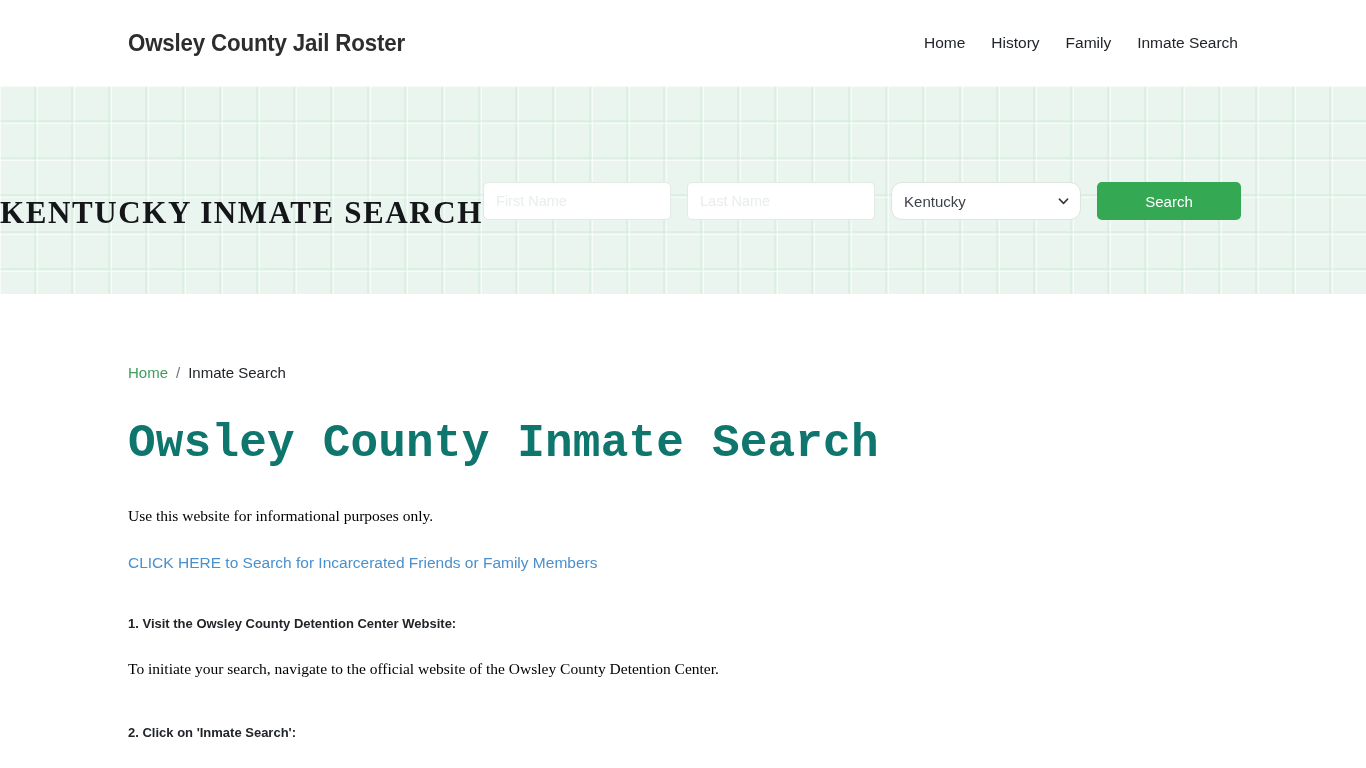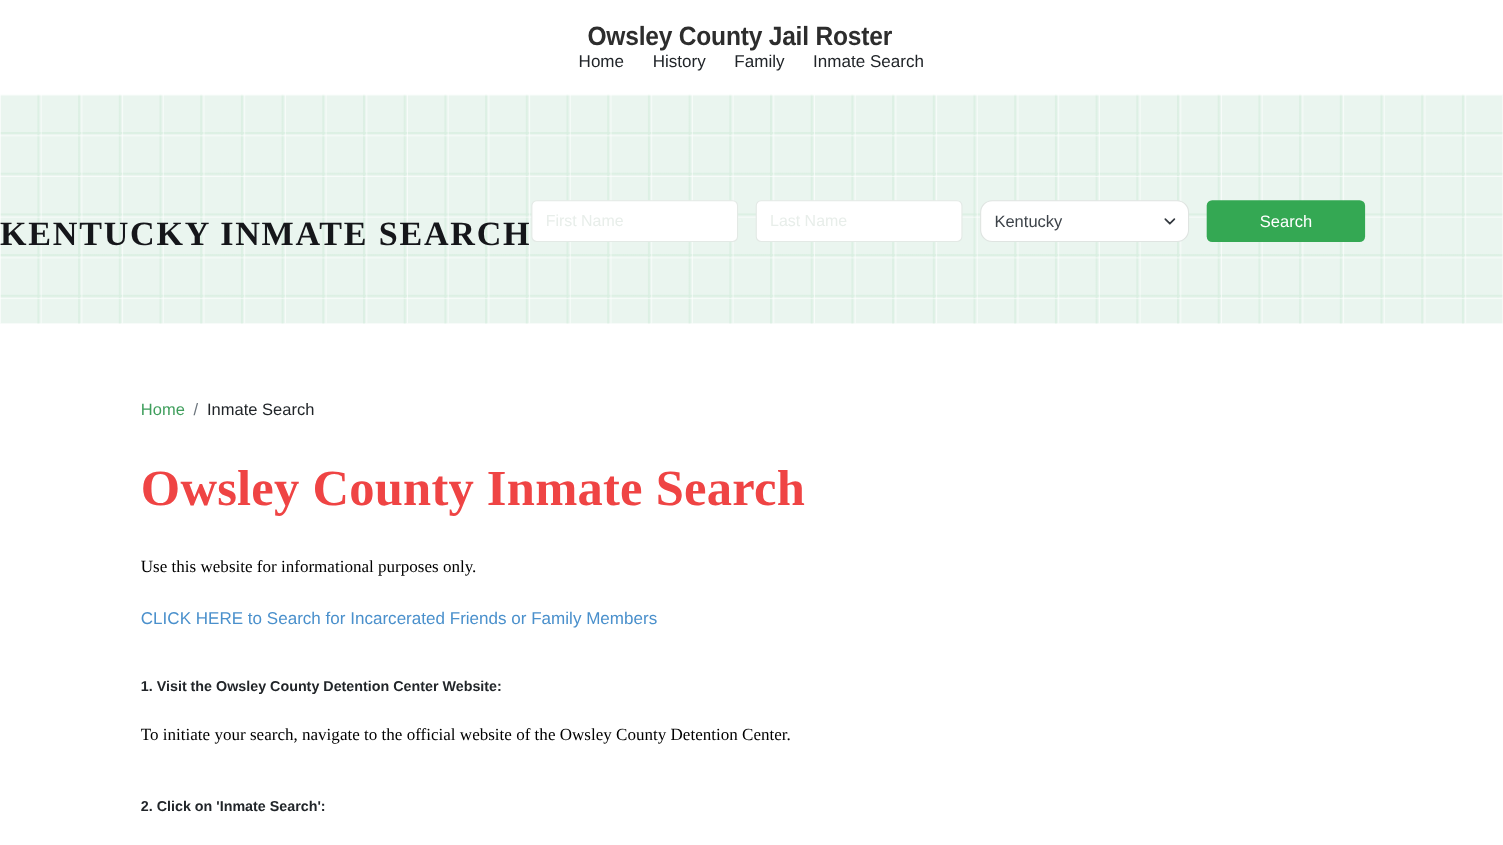--- a/index.html
+++ b/index.html
@@ -20,21 +20,20 @@
     display: flex;
     align-items: center;
     position: relative;
   }
   .header-inner {
     width: 1110px;
     margin: 0 auto;
     display: flex;
     align-items: center;
     justify-content: space-between;
-    flex-direction: column;
   }
   .brand {
     font-family: "Liberation Sans", sans-serif;
     font-size: 24px;
     font-weight: 700;
     color: #2d2d2d;
     letter-spacing: -0.2px;
     text-decoration: none;
     transform: scaleX(0.93);
     transform-origin: left center;
@@ -149,24 +148,24 @@
   }
   .breadcrumb a {
     color: #3f9e5c;
     text-decoration: none;
   }
   .breadcrumb .sep { color: #6c757d; }
   .breadcrumb .current { color: #212529; }
 
   .page-title {
     margin: 38px 0 0 0;
-    font-family: Liberation Serif, serif;
+    font-family: Liberation Mono, monospace;
     font-size: 46px;
     font-weight: 700;
-    color: #ef4444;
+    color: #0f766e;
     letter-spacing: 0.2px;
     line-height: 1.1;
   }
 
   .body-text {
     margin: 34px 0 0 0;
     font-size: 15.5px;
     line-height: 24px;
     color: #000000;
     max-width: 1090px;

